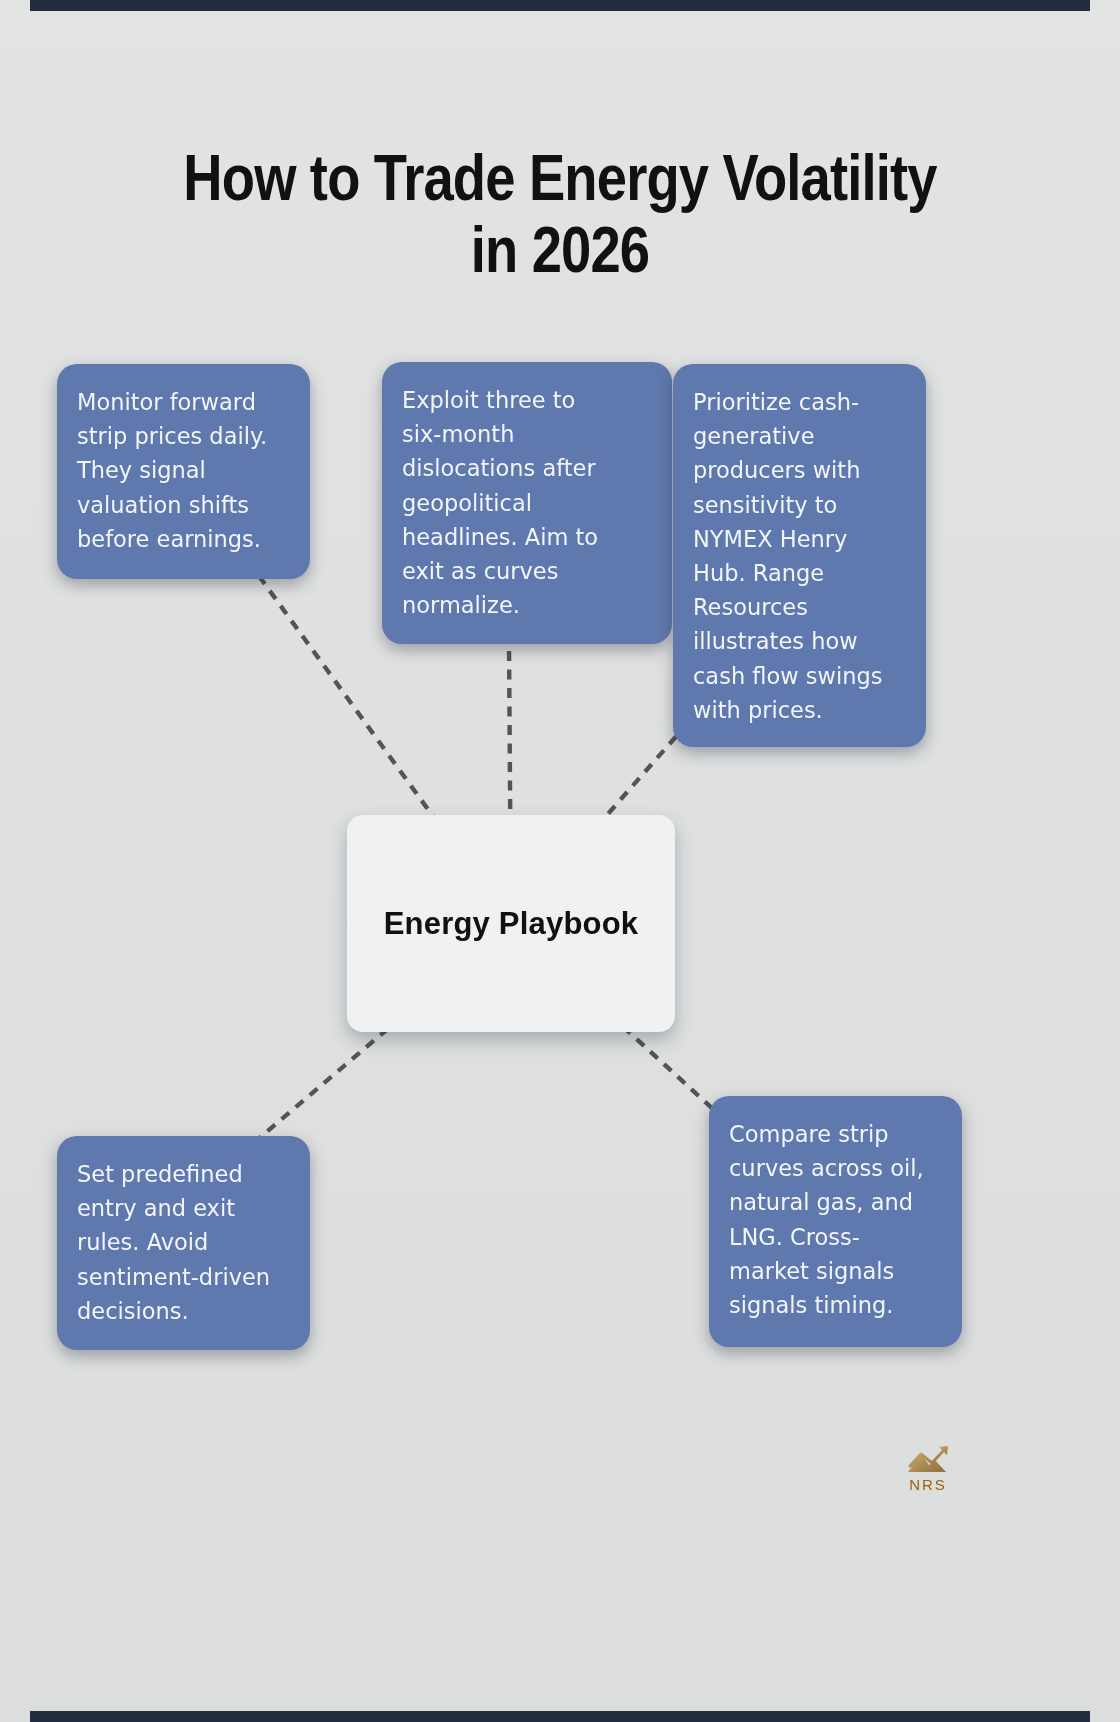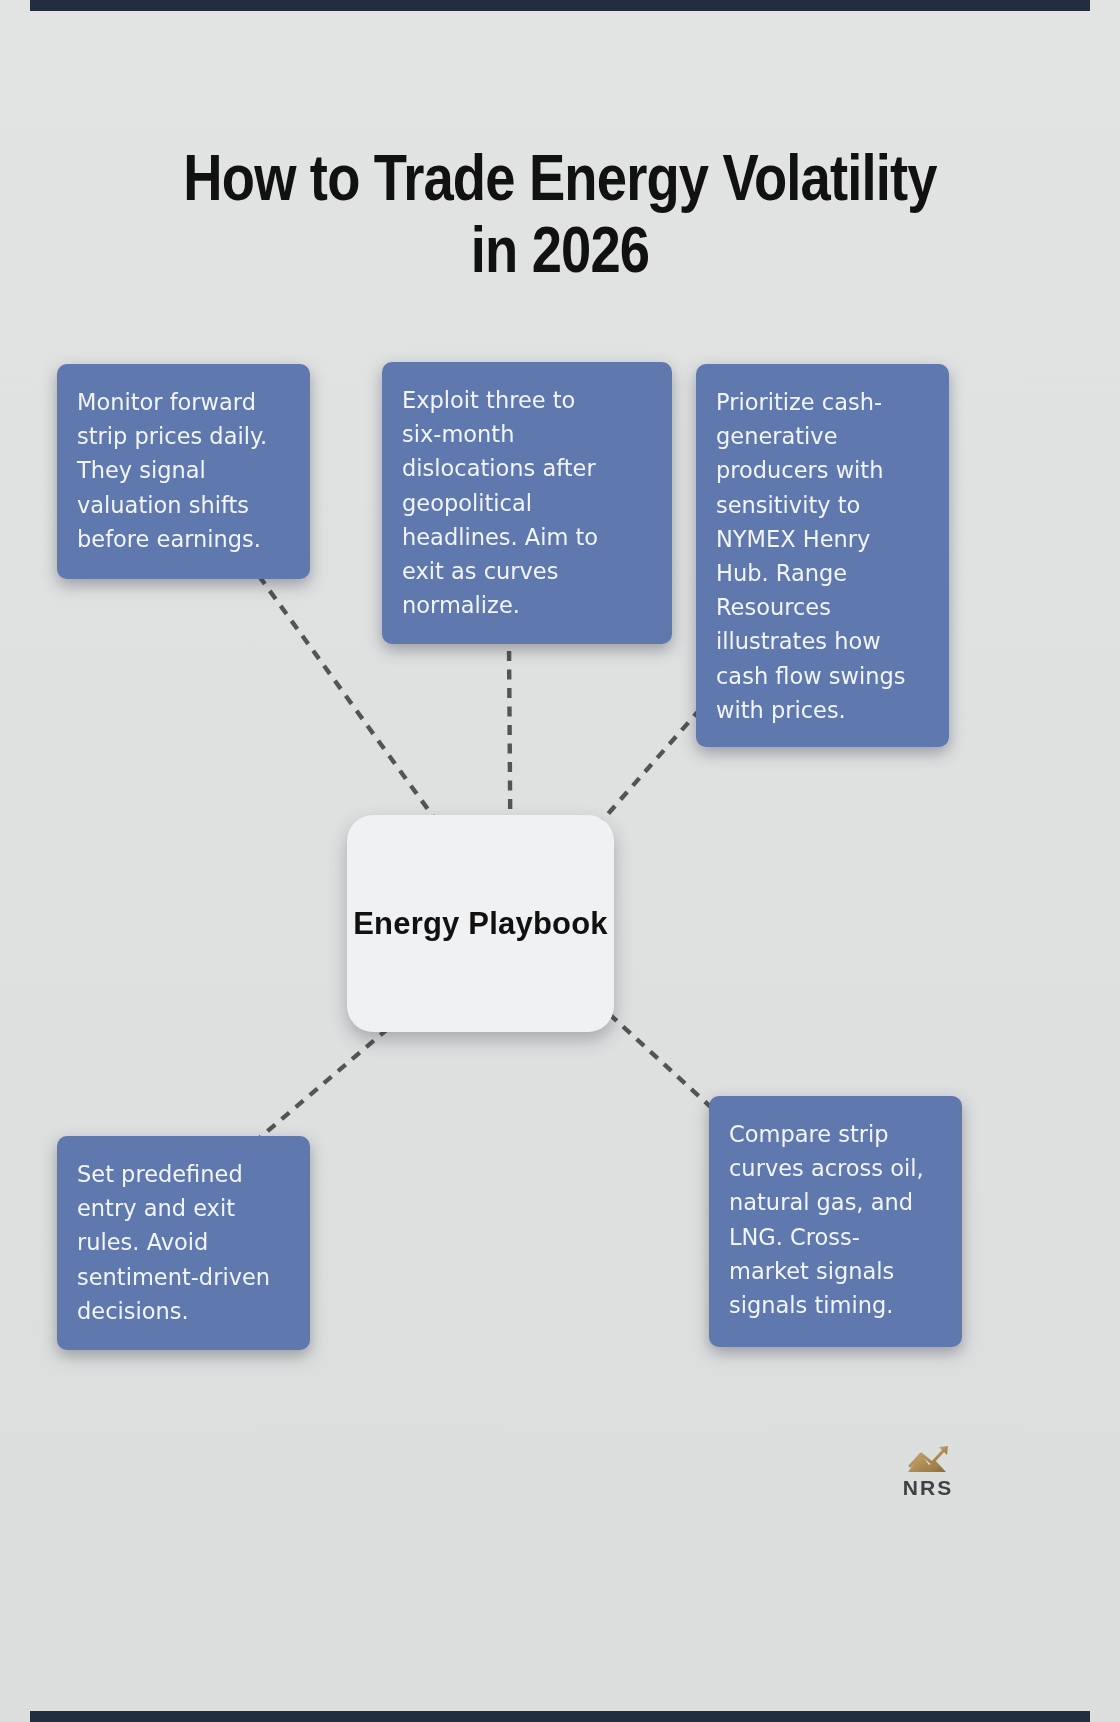--- a/index.html
+++ b/index.html
@@ -15,48 +15,48 @@
   .accent-bar.bottom{bottom:0;}
   .title{
     position:absolute;top:99px;left:0;width:1120px;text-align:center;
     font-family:"Liberation Sans",sans-serif;font-weight:700;color:#111111;
     font-size:64px;line-height:72px;letter-spacing:-1px;
     transform:scaleX(0.85);transform-origin:50% 50%;
     white-space:pre-line;
   }
   #connector-layer{position:absolute;top:0;left:0;z-index:1;}
   .node{
-    position:absolute;z-index:2;background:#5f78ad;border-radius:10px;
+    position:absolute;z-index:2;background:#5f78ad;border-radius:20px;
     box-shadow:0 6px 16px rgba(40,45,60,0.38);
     color:#f2f5fa;font-size:22.5px;line-height:34.2px;
     padding:21px 16px 16px 20px;box-sizing:border-box;
     white-space:pre-line;
   }
   .node-1{left:57px; top:364px; width:253px;height:215px;}
   .node-2{left:382px;top:362px; width:290px;height:282px;}
-  .node-3{left:696px;top:364px; width:253px;height:383px;}
+  .node-3{left:673px;top:364px; width:253px;height:383px;}
   .node-4{left:57px; top:1096px;width:253px;height:214px;margin-top:40px;}
   .node-5{left:709px;top:1096px;width:253px;height:251px;}
   .center-node{
-    position:absolute;z-index:3;left:347px;top:815px;width:267px;height:217px;
-    background:#f0f1f3;border-radius:26px;
+    position:absolute;z-index:3;left:347px;top:815px;width:328px;height:217px;
+    background:#f0f1f3;border-radius:16px;
     box-shadow:0 8px 18px rgba(40,45,60,0.30);
     display:flex;align-items:center;justify-content:center;
   }
   .center-label{
     font-family:"Liberation Sans",sans-serif;font-weight:700;
     font-size:31px;color:#111111;letter-spacing:0.2px;
   }
   .brand{
     position:absolute;z-index:2;left:896px;top:1444px;width:64px;height:56px;
     display:flex;flex-direction:column;align-items:center;
   }
   .brand-text{
-    font-family:"Liberation Sans",sans-serif;font-weight:700;
-    font-size:21px;letter-spacing:2px;color:#404040;margin-top:-2px;
+    font-family:"Liberation Sans",sans-serif;font-weight:400;
+    font-size:15px;letter-spacing:2px;color:#a16207;margin-top:-2px;
   }
 </style>
 </head>
 <body>
 
 <div class="accent-bar top"></div>
 <div class="accent-bar bottom"></div>
 
 <h1 class="title">How to Trade Energy Volatility
 in 2026</h1>

